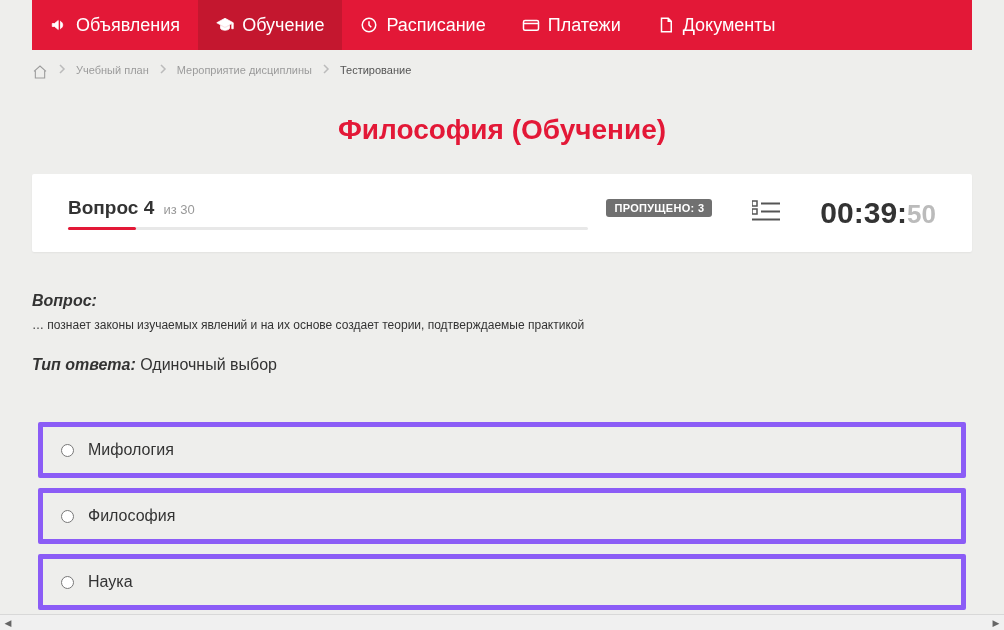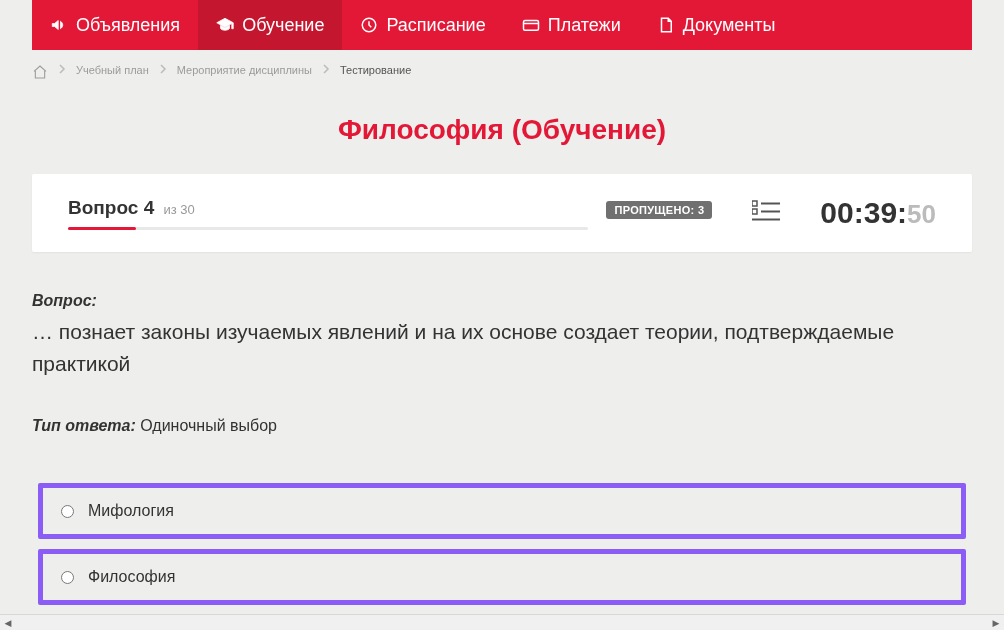--- a/index.html
+++ b/index.html
@@ -72,21 +72,21 @@
       border-radius: 2px;
       padding: 22px 36px;
       display: flex;
       align-items: center;
       justify-content: space-between;
       box-shadow: 0 1px 2px rgba(0,0,0,0.05);
     }
     .quiz-left { flex: 1; }
     .quiz-q-row {
       display: flex;
-      align-items: flex-end;
+      align-items: center;
       justify-content: space-between;
       margin-bottom: 8px;
     }
     .quiz-q-label {
       font-size: 19px;
       font-weight: 600;
       color: #333;
     }
     .quiz-q-count {
       font-size: 13px;
@@ -136,23 +136,23 @@
       padding: 40px 0 0 0;
     }
     .q-label {
       font-weight: 700;
       font-style: italic;
       color: #333;
       font-size: 16px;
       margin-bottom: 6px;
     }
     .q-text {
-      font-size: 21px;
-      color: #333;
-      margin-bottom: 38px;
+      font-size: 12px;
+      color: #333;
+      margin-bottom: 22px;
       line-height: 1.5;
     }
     .answer-type-row {
       font-size: 16px;
       color: #333;
       margin-bottom: 48px;
     }
     .answer-type-label {
       font-weight: 700;
       font-style: italic;

